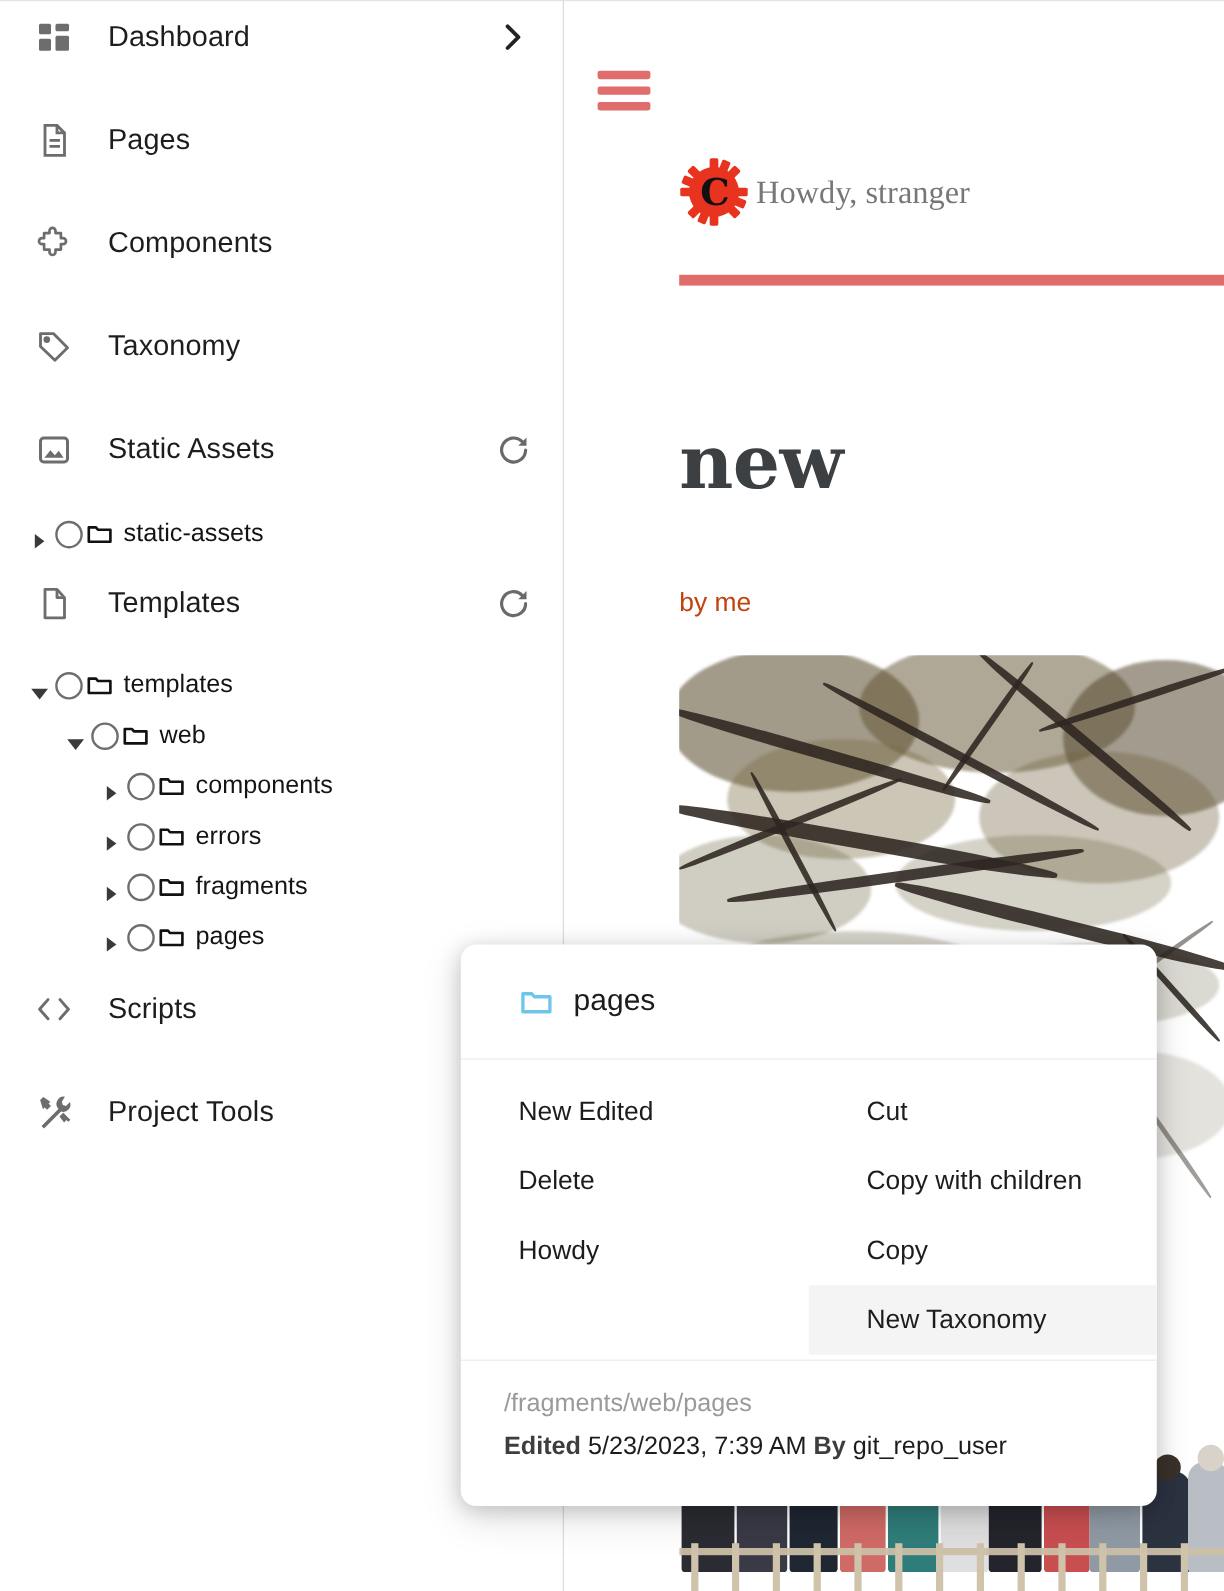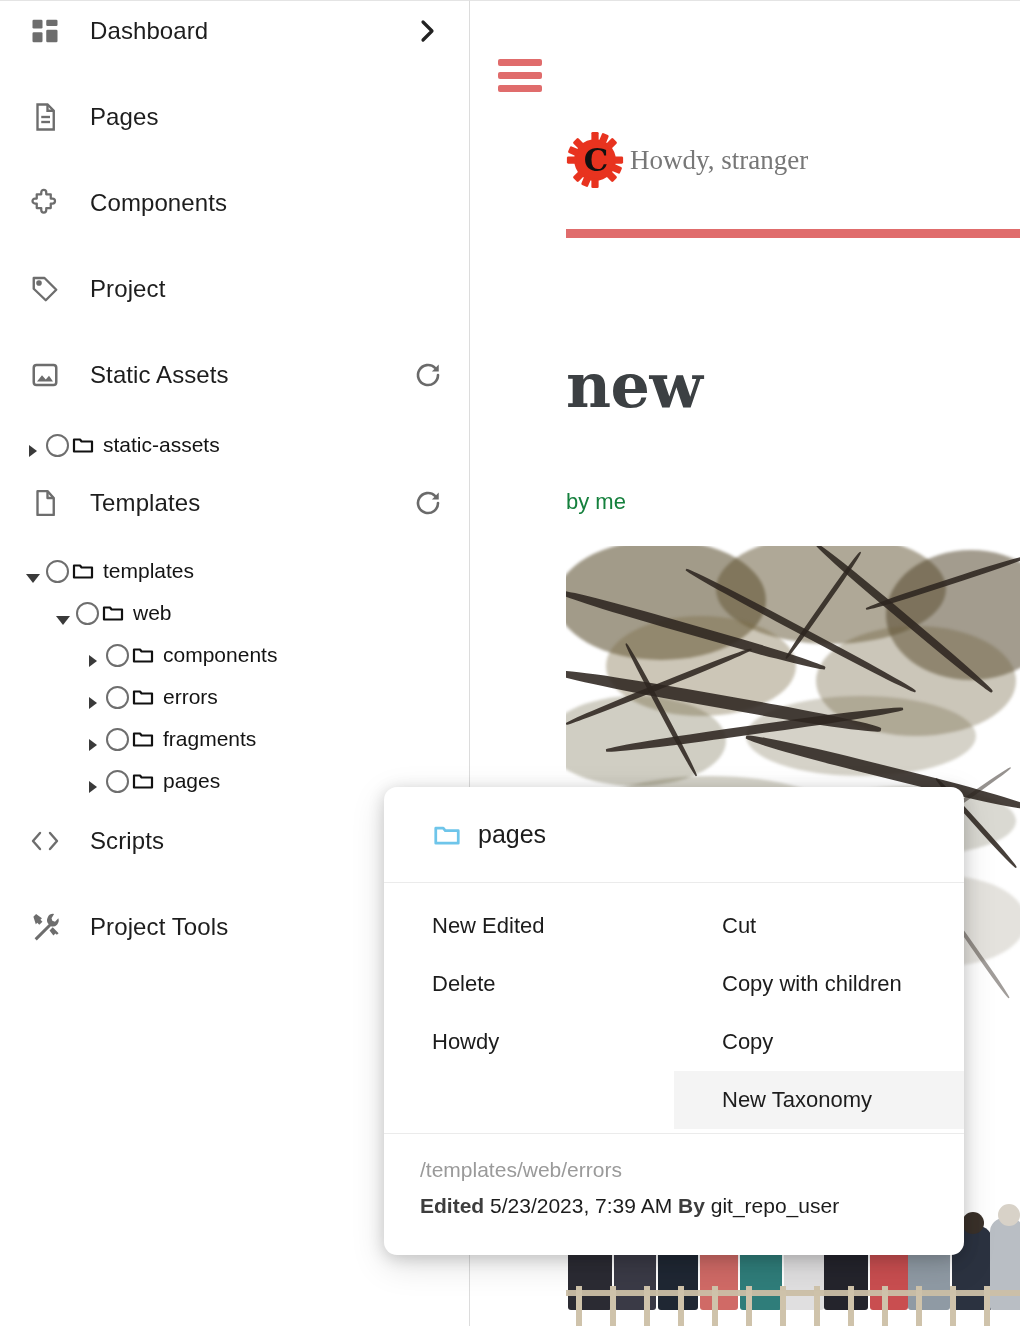--- a/index.html
+++ b/index.html
@@ -54,21 +54,21 @@
   .brand-logo { width:58px; height:58px; flex:0 0 58px; }
   .brand-text { font-family:"Liberation Serif", serif; font-size:27px; color:#777777; margin-left:6px; white-space:nowrap; }
 
   .red-rule { position:absolute; left:96px; top:228px; width:600px; height:9px; background:#e06c6c; }
 
   .doc-title {
     position:absolute; left:566px; top:355px; width:400px;
     font-family:"DejaVu Serif", serif; font-weight:bold;
     font-size:62px; color:#3c4043; letter-spacing:-0.5px; line-height:1;
   }
-  .doc-by { position:absolute; left:566px; top:489px; font-size:22px; color:#15803d; }
+  .doc-by { position:absolute; left:566px; top:489px; font-size:22px; color:#c2410c; }
 
   
   .hero {
     position:absolute; left:566px; top:546px; width:454px; height:780px;
     overflow:hidden;
     background:
       radial-gradient(ellipse 60% 25% at 30% 8%, rgba(60,48,30,.55), transparent 70%),
       radial-gradient(ellipse 50% 20% at 80% 15%, rgba(70,58,34,.45), transparent 70%),
       linear-gradient(180deg,
         #cfcbc2 0%, #d7d4cc 10%, #e2e0da 22%,
@@ -160,21 +160,21 @@
       <span class="nav-label">Components</span>
     </div>
 
     <div class="nav-row" style="margin-top:26px">
       <span class="nav-icon">
         <svg width="30" height="30" viewBox="0 0 24 24" fill="none" stroke="currentColor" stroke-width="1.9" stroke-linejoin="round">
           <path d="M3 3.2h8.6L21 12.6l-8.4 8.4L3 11.8z"></path>
             <circle cx="7.2" cy="7.2" r="1.3" fill="currentColor"></circle>
         </svg>
       </span>
-      <span class="nav-label">Project</span>
+      <span class="nav-label">Taxonomy</span>
     </div>
 
     <div class="nav-row" style="margin-top:26px">
       <span class="nav-icon">
         <svg width="30" height="30" viewBox="0 0 24 24" fill="none" stroke="currentColor" stroke-width="2">
           <rect x="3" y="4" width="18" height="16" rx="2.2"></rect>
           <path d="M5.6 17.2l4-5 3 3.3 2.6-3 3.2 4.7z" fill="currentColor" stroke="none"></path>
         </svg>
       </span>
       <span class="nav-label">Static Assets</span>
@@ -452,21 +452,21 @@
       </div>
       <div class="ctx-col right">
         <div class="ctx-item">Cut</div>
         <div class="ctx-item">Copy with children</div>
         <div class="ctx-item">Copy</div>
         <div class="ctx-item hl">New Taxonomy</div>
       </div>
     </div>
 
     <div class="ctx-foot">
-      <div class="ctx-path">/templates/web/errors</div>
+      <div class="ctx-path">/fragments/web/pages</div>
       <div class="ctx-edited">
         <b>Edited</b>
         <span>5/23/2023, 7:39 AM</span>
         <b>By</b>
         <span>git_repo_user</span>
       </div>
     </div>
   </div>
 
 </div>

